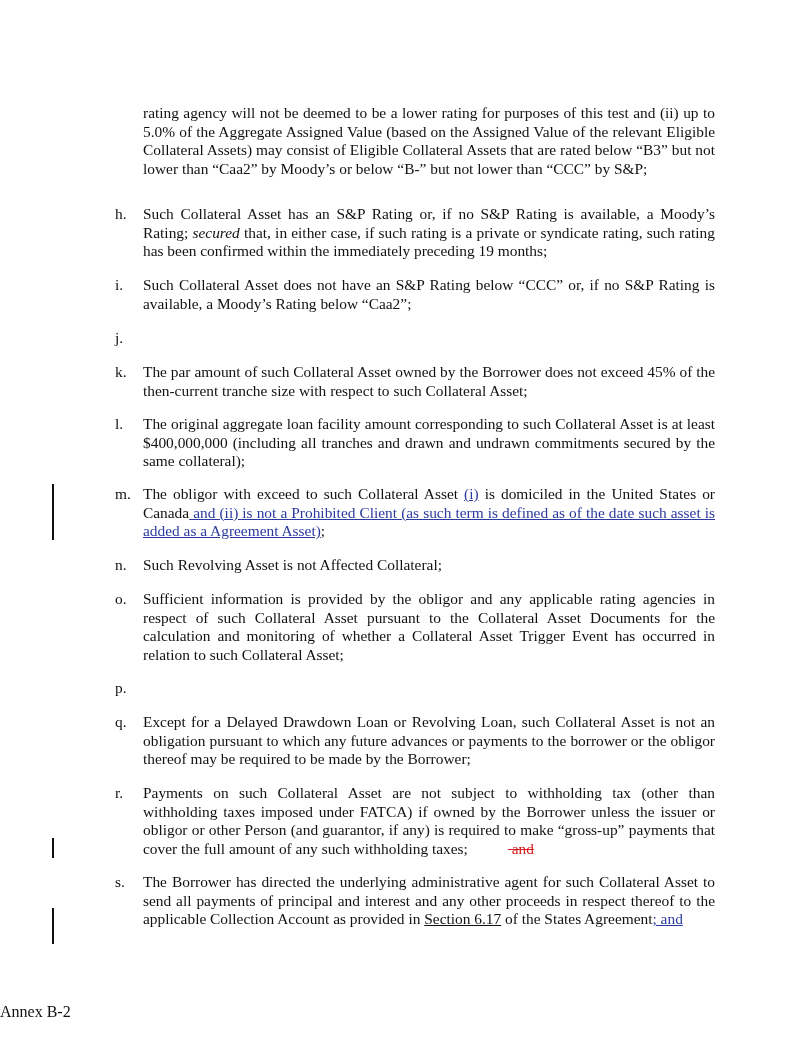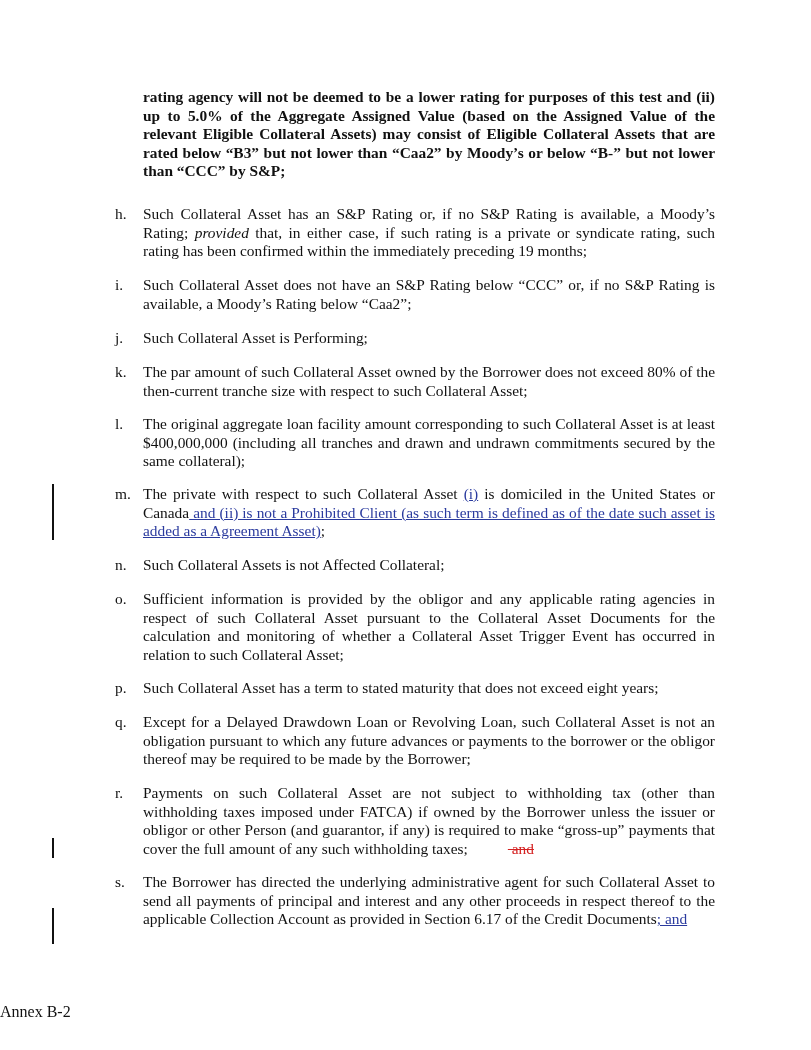--- a/index.html
+++ b/index.html
@@ -4,91 +4,89 @@
 <style>
   html,body{margin:0;padding:0;background:#fff;}
   body{width:811px;height:1050px;position:relative;overflow:hidden;
        font-family:"Liberation Serif","DejaVu Serif",serif;color:#111;font-size:15.4px;line-height:18.6px;}
   .page{position:absolute;left:0;top:0;width:811px;height:1050px;}
   .item{position:absolute;left:143px;width:572px;text-align:justify;}
   .item.cont{left:143px;}
   .lbl{position:absolute;left:-28px;top:0;}
   .ins{color:#2a3a9e;text-decoration:underline;text-decoration-color:#2a3a9e;}
   .del{color:#d42020;text-decoration:line-through;margin-left:40px;}
-  .ul{}
+  .ul{text-decoration:underline;}
   .cbar{position:absolute;left:52px;width:1.5px;background:#111;}
   .footer{position:absolute;left:0;width:811px;top:1003px;font-size:16px;}
   p{margin:0;}
 </style>
 </head>
 <body>
 
 <div class="page">
 
-  <p class="item cont" style="top:88px;font-weight:bold;">
+  <p class="item cont" style="top:104px;">
     <span>rating agency will not be deemed to be a lower rating for purposes of this test and (ii) up to 5.0% of the Aggregate Assigned Value (based on the Assigned Value of the relevant Eligible Collateral Assets) may consist of Eligible Collateral Assets that are rated below “B3” but not lower than “Caa2” by Moody’s or below “B-” but not lower than “CCC” by S&amp;P;</span>
   </p>
 
   <p class="item" style="top:205px;">
     <span class="lbl">h.</span>
-    <span>Such Collateral Asset has an S&amp;P Rating or, if no S&amp;P Rating is available, a Moody’s Rating; </span><i>provided</i><span> that, in either case, if such rating is a private or syndicate rating, such rating has been confirmed within the immediately preceding 19 months;</span>
+    <span>Such Collateral Asset has an S&amp;P Rating or, if no S&amp;P Rating is available, a Moody’s Rating; </span><i>secured</i><span> that, in either case, if such rating is a private or syndicate rating, such rating has been confirmed within the immediately preceding 19 months;</span>
   </p>
 
   <p class="item" style="top:276px;">
     <span class="lbl">i.</span>
     <span>Such Collateral Asset does not have an S&amp;P Rating below “CCC” or, if no S&amp;P Rating is available, a Moody’s Rating below “Caa2”;</span>
   </p>
 
   <p class="item" style="top:329px;">
     <span class="lbl">j.</span>
-    <span>Such Collateral Asset is Performing;</span>
   </p>
 
   <p class="item" style="top:363px;">
     <span class="lbl">k.</span>
-    <span>The par amount of such Collateral Asset owned by the Borrower does not exceed 80% of the then-current tranche size with respect to such Collateral Asset;</span>
+    <span>The par amount of such Collateral Asset owned by the Borrower does not exceed 45% of the then-current tranche size with respect to such Collateral Asset;</span>
   </p>
 
   <p class="item" style="top:415px;">
     <span class="lbl">l.</span>
     <span>The original aggregate loan facility amount corresponding to such Collateral Asset is at least $400,000,000 (including all tranches and drawn and undrawn commitments secured by the same collateral);</span>
   </p>
 
   <div class="cbar" style="top:484px;height:56px;"></div>
   <p class="item" style="top:485px;">
     <span class="lbl">m.</span>
-    <span>The private with respect to such Collateral Asset </span><span class="ins">(i)</span><span> is domiciled in the United States or Canada</span><span class="ins"> and (ii) is not a Prohibited Client (as such term is defined as of the date such asset is added as a Agreement Asset)</span><span>;</span>
+    <span>The obligor with exceed to such Collateral Asset </span><span class="ins">(i)</span><span> is domiciled in the United States or Canada</span><span class="ins"> and (ii) is not a Prohibited Client (as such term is defined as of the date such asset is added as a Agreement Asset)</span><span>;</span>
   </p>
 
   <p class="item" style="top:556px;">
     <span class="lbl">n.</span>
-    <span>Such Collateral Assets is not Affected Collateral;</span>
+    <span>Such Revolving Asset is not Affected Collateral;</span>
   </p>
 
   <p class="item" style="top:590px;">
     <span class="lbl">o.</span>
     <span>Sufficient information is provided by the obligor and any applicable rating agencies in respect of such Collateral Asset pursuant to the Collateral Asset Documents for the calculation and monitoring of whether a Collateral Asset Trigger Event has occurred in relation to such Collateral Asset;</span>
   </p>
 
   <p class="item" style="top:679px;">
     <span class="lbl">p.</span>
-    <span>Such Collateral Asset has a term to stated maturity that does not exceed eight years;</span>
   </p>
 
   <p class="item" style="top:713px;">
     <span class="lbl">q.</span>
     <span>Except for a Delayed Drawdown Loan or Revolving Loan, such Collateral Asset is not an obligation pursuant to which any future advances or payments to the borrower or the obligor thereof may be required to be made by the Borrower;</span>
   </p>
 
   <div class="cbar" style="top:838px;height:20px;"></div>
   <p class="item" style="top:784px;">
     <span class="lbl">r.</span>
     <span>Payments on such Collateral Asset are not subject to withholding tax (other than withholding taxes imposed under FATCA) if owned by the Borrower unless the issuer or obligor or other Person (and guarantor, if any) is required to make “gross-up” payments that cover the full amount of any such withholding taxes;</span><span class="del"> and</span>
   </p>
 
   <div class="cbar" style="top:908px;height:36px;"></div>
   <p class="item" style="top:873px;">
     <span class="lbl">s.</span>
-    <span>The Borrower has directed the underlying administrative agent for such Collateral Asset to send all payments of principal and interest and any other proceeds in respect thereof to the applicable Collection Account as provided in </span><span class="ul">Section 6.17</span><span> of the Credit Documents</span><span class="ins">; and</span>
+    <span>The Borrower has directed the underlying administrative agent for such Collateral Asset to send all payments of principal and interest and any other proceeds in respect thereof to the applicable Collection Account as provided in </span><span class="ul">Section 6.17</span><span> of the States Agreement</span><span class="ins">; and</span>
   </p>
 
   <div class="footer">Annex B-2</div>
 </div>
 
 </body></html>

